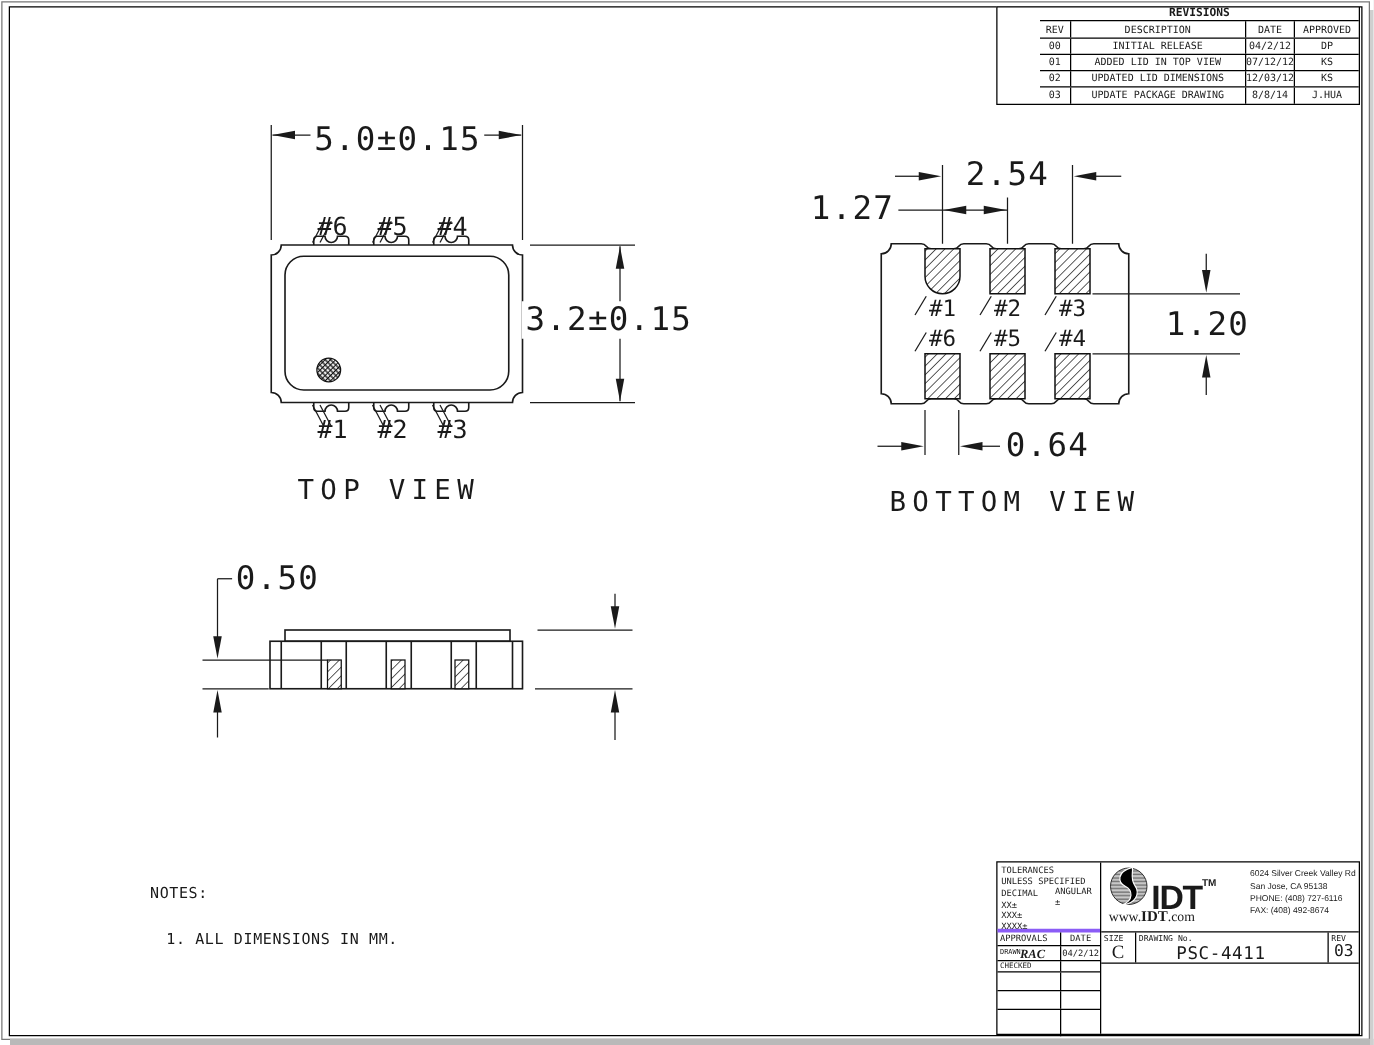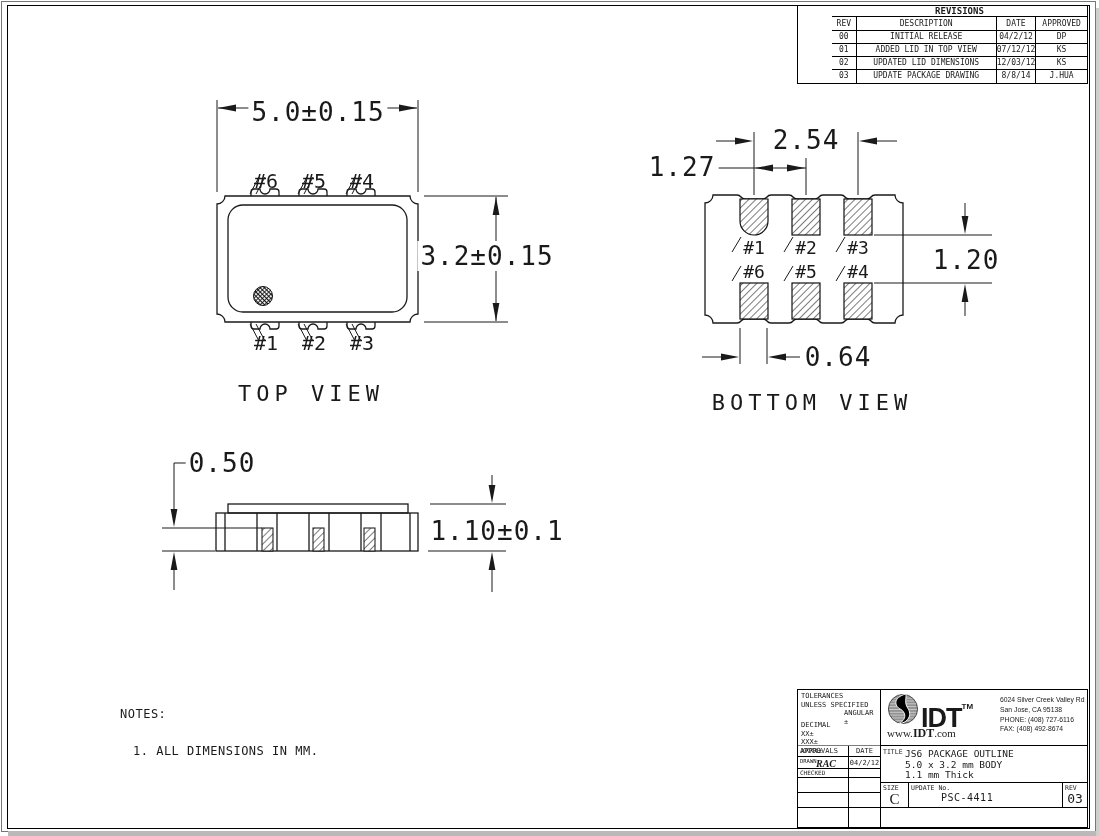--- a/index.html
+++ b/index.html
@@ -26,21 +26,21 @@
   .rev-row:last-child{border-bottom:none;}
   .rev-row.hdr{height:14px;line-height:13px;}
   .rev-row>div{box-sizing:border-box;border-right:1px solid #000;text-align:center;overflow:hidden;white-space:nowrap;}
   .rev-row>div:last-child{border-right:none;}
   .c-rev{width:28px;} .c-desc{width:160px;} .c-date{width:45px;} .c-appr{width:58px;}
   
   .tb{position:absolute;left:797px;top:689px;width:291px;height:139px;z-index:3;background:#fff;
       border:1px solid #000;box-sizing:border-box;font-family:"DejaVu Sans Mono",monospace;}
   .tb .left{position:absolute;left:0;top:0;width:83px;height:100%;border-right:1px solid #000;box-sizing:border-box;}
   .tb .right{position:absolute;left:83px;top:0;right:0;height:100%;}
-  .tol{height:56px;border-bottom:1px solid #8b5cf6;box-sizing:border-box;padding:2px 0 0 3px;
+  .tol{height:56px;border-bottom:3px solid #8b5cf6;box-sizing:border-box;padding:2px 0 0 3px;
        font-size:7px;line-height:8.5px;position:relative;}
   .tol .ang{position:absolute;left:46px;top:19px;line-height:8.5px;}
   .apr-row{display:flex;border-bottom:1px solid #000;box-sizing:border-box;font-size:7px;}
   .apr-row .a{width:51px;border-right:1px solid #000;box-sizing:border-box;padding-left:2px;position:relative;}
   .apr-row .b{flex:1;text-align:center;}
   .sig{font-family:"Liberation Serif",serif;font-style:italic;font-weight:bold;font-size:10px;
        position:absolute;left:18px;top:1px;}
   .lbl-tiny{font-size:5.5px;}
   .logo-cell{height:56px;border-bottom:1px solid #000;box-sizing:border-box;position:relative;}
   .idt-text{position:absolute;left:40px;top:3px;font-family:"Liberation Sans",sans-serif;
@@ -53,21 +53,21 @@
   .title-cell .lab{position:absolute;left:2px;top:2px;font-size:6.5px;}
   .title-cell .lines{padding:3px 0 0 24px;font-size:9.5px;line-height:10.5px;white-space:nowrap;}
   .size-row{display:flex;height:25px;border-bottom:1px solid #000;box-sizing:border-box;}
   .size-row>div{box-sizing:border-box;position:relative;}
   .cell-size{width:28px;border-right:1px solid #000;}
   .cell-dno{width:154px;border-right:1px solid #000;}
   .cell-rev{flex:1;}
   .cell-lab{position:absolute;left:2px;top:1px;font-size:6.5px;}
   .size-val{position:absolute;left:0;right:0;top:8px;text-align:center;
             font-family:"Liberation Serif",serif;font-size:15px;}
-  .dno-val{position:absolute;left:32px;top:9px;font-size:10px;letter-spacing:.5px;}
+  .dno-val{position:absolute;left:32px;top:9px;font-size:14px;letter-spacing:.5px;}
   .rev-val{position:absolute;left:0;right:0;top:8px;text-align:center;font-size:13px;}
   .foot-row{display:flex;height:21px;box-sizing:border-box;font-size:8px;}
   .foot-row .f1{width:145px;border-right:1px solid #000;box-sizing:border-box;
                 display:flex;align-items:center;padding-left:8px;}
   .foot-row .f2{flex:1;display:flex;align-items:center;justify-content:center;letter-spacing:1px;}
   .empty-row{display:flex;border-bottom:1px solid #000;box-sizing:border-box;}
   .empty-row .a{width:51px;border-right:1px solid #000;box-sizing:border-box;}
   .empty-row .b{flex:1;}
 </style>
 </head>
@@ -234,21 +234,20 @@
   <span class="dim" style="left:838px;top:357px">0.64</span>
   <span class="pin-sm" style="left:754px;top:247px">#1</span>
   <span class="pin-sm" style="left:806px;top:247px">#2</span>
   <span class="pin-sm" style="left:858px;top:247px">#3</span>
   <span class="pin-sm" style="left:754px;top:271px">#6</span>
   <span class="pin-sm" style="left:806px;top:271px">#5</span>
   <span class="pin-sm" style="left:858px;top:271px">#4</span>
   <span class="view-title" style="left:812px;top:402px">BOTTOM VIEW</span>
 
   <span class="dim" style="left:222px;top:463px">0.50</span>
-  <span class="dim" style="left:497px;top:531px">1.10±0.1</span>
 
   <span class="note" style="left:120px;top:707px">NOTES:</span>
   <span class="note" style="left:133px;top:744px">1. ALL DIMENSIONS IN MM.</span>
 
   <div class="rev-table">
     <div class="rev-title">REVISIONS</div>
     <div class="rev-row hdr">
       <div class="c-rev">REV</div>
       <div class="c-desc">DESCRIPTION</div>
       <div class="c-date">DATE</div>
@@ -278,21 +277,21 @@
       <div class="c-date">8/8/14</div>
       <div class="c-appr">J.HUA</div>
     </div>
   </div>
 
   <div class="tb">
     <div class="left">
       <div class="tol">
         <div>TOLERANCES</div>
         <div>UNLESS SPECIFIED</div>
-        <div style="margin-top:12px">DECIMAL</div>
+        <div style="margin-top:2px">DECIMAL</div>
         <div>XX±</div>
         <div>XXX±</div>
         <div>XXXX±</div>
         <div class="ang">
           <div>ANGULAR</div>
           <div>±</div>
         </div>
       </div>
       <div class="apr-row" style="height:11px;line-height:10px">
         <div class="a">APPROVALS</div>
@@ -337,35 +336,27 @@
         </svg>
         <div class="idt-text"><span>IDT</span><span class="idt-tm">TM</span></div>
         <div class="idt-web"><span>www.</span><b>IDT</b><span>.com</span></div>
         <div class="addr">
           <div>6024 Silver Creek Valley Rd</div>
           <div>San Jose, CA 95138</div>
           <div>PHONE: (408) 727-6116</div>
           <div>FAX: (408) 492-8674</div>
         </div>
       </div>
-      <div class="title-cell">
-        <span class="lab">TITLE</span>
-        <div class="lines">
-          <div>JS6 PACKAGE OUTLINE</div>
-          <div>5.0 x 3.2 mm BODY</div>
-          <div>1.1 mm Thick</div>
-        </div>
-      </div>
       <div class="size-row">
         <div class="cell-size">
           <span class="cell-lab">SIZE</span>
           <span class="size-val">C</span>
         </div>
         <div class="cell-dno">
-          <span class="cell-lab">UPDATE No.</span>
+          <span class="cell-lab">DRAWING No.</span>
           <span class="dno-val">PSC-4411</span>
         </div>
         <div class="cell-rev">
           <span class="cell-lab">REV</span>
           <span class="rev-val">03</span>
         </div>
       </div>
     </div>
   </div>
 </div>

